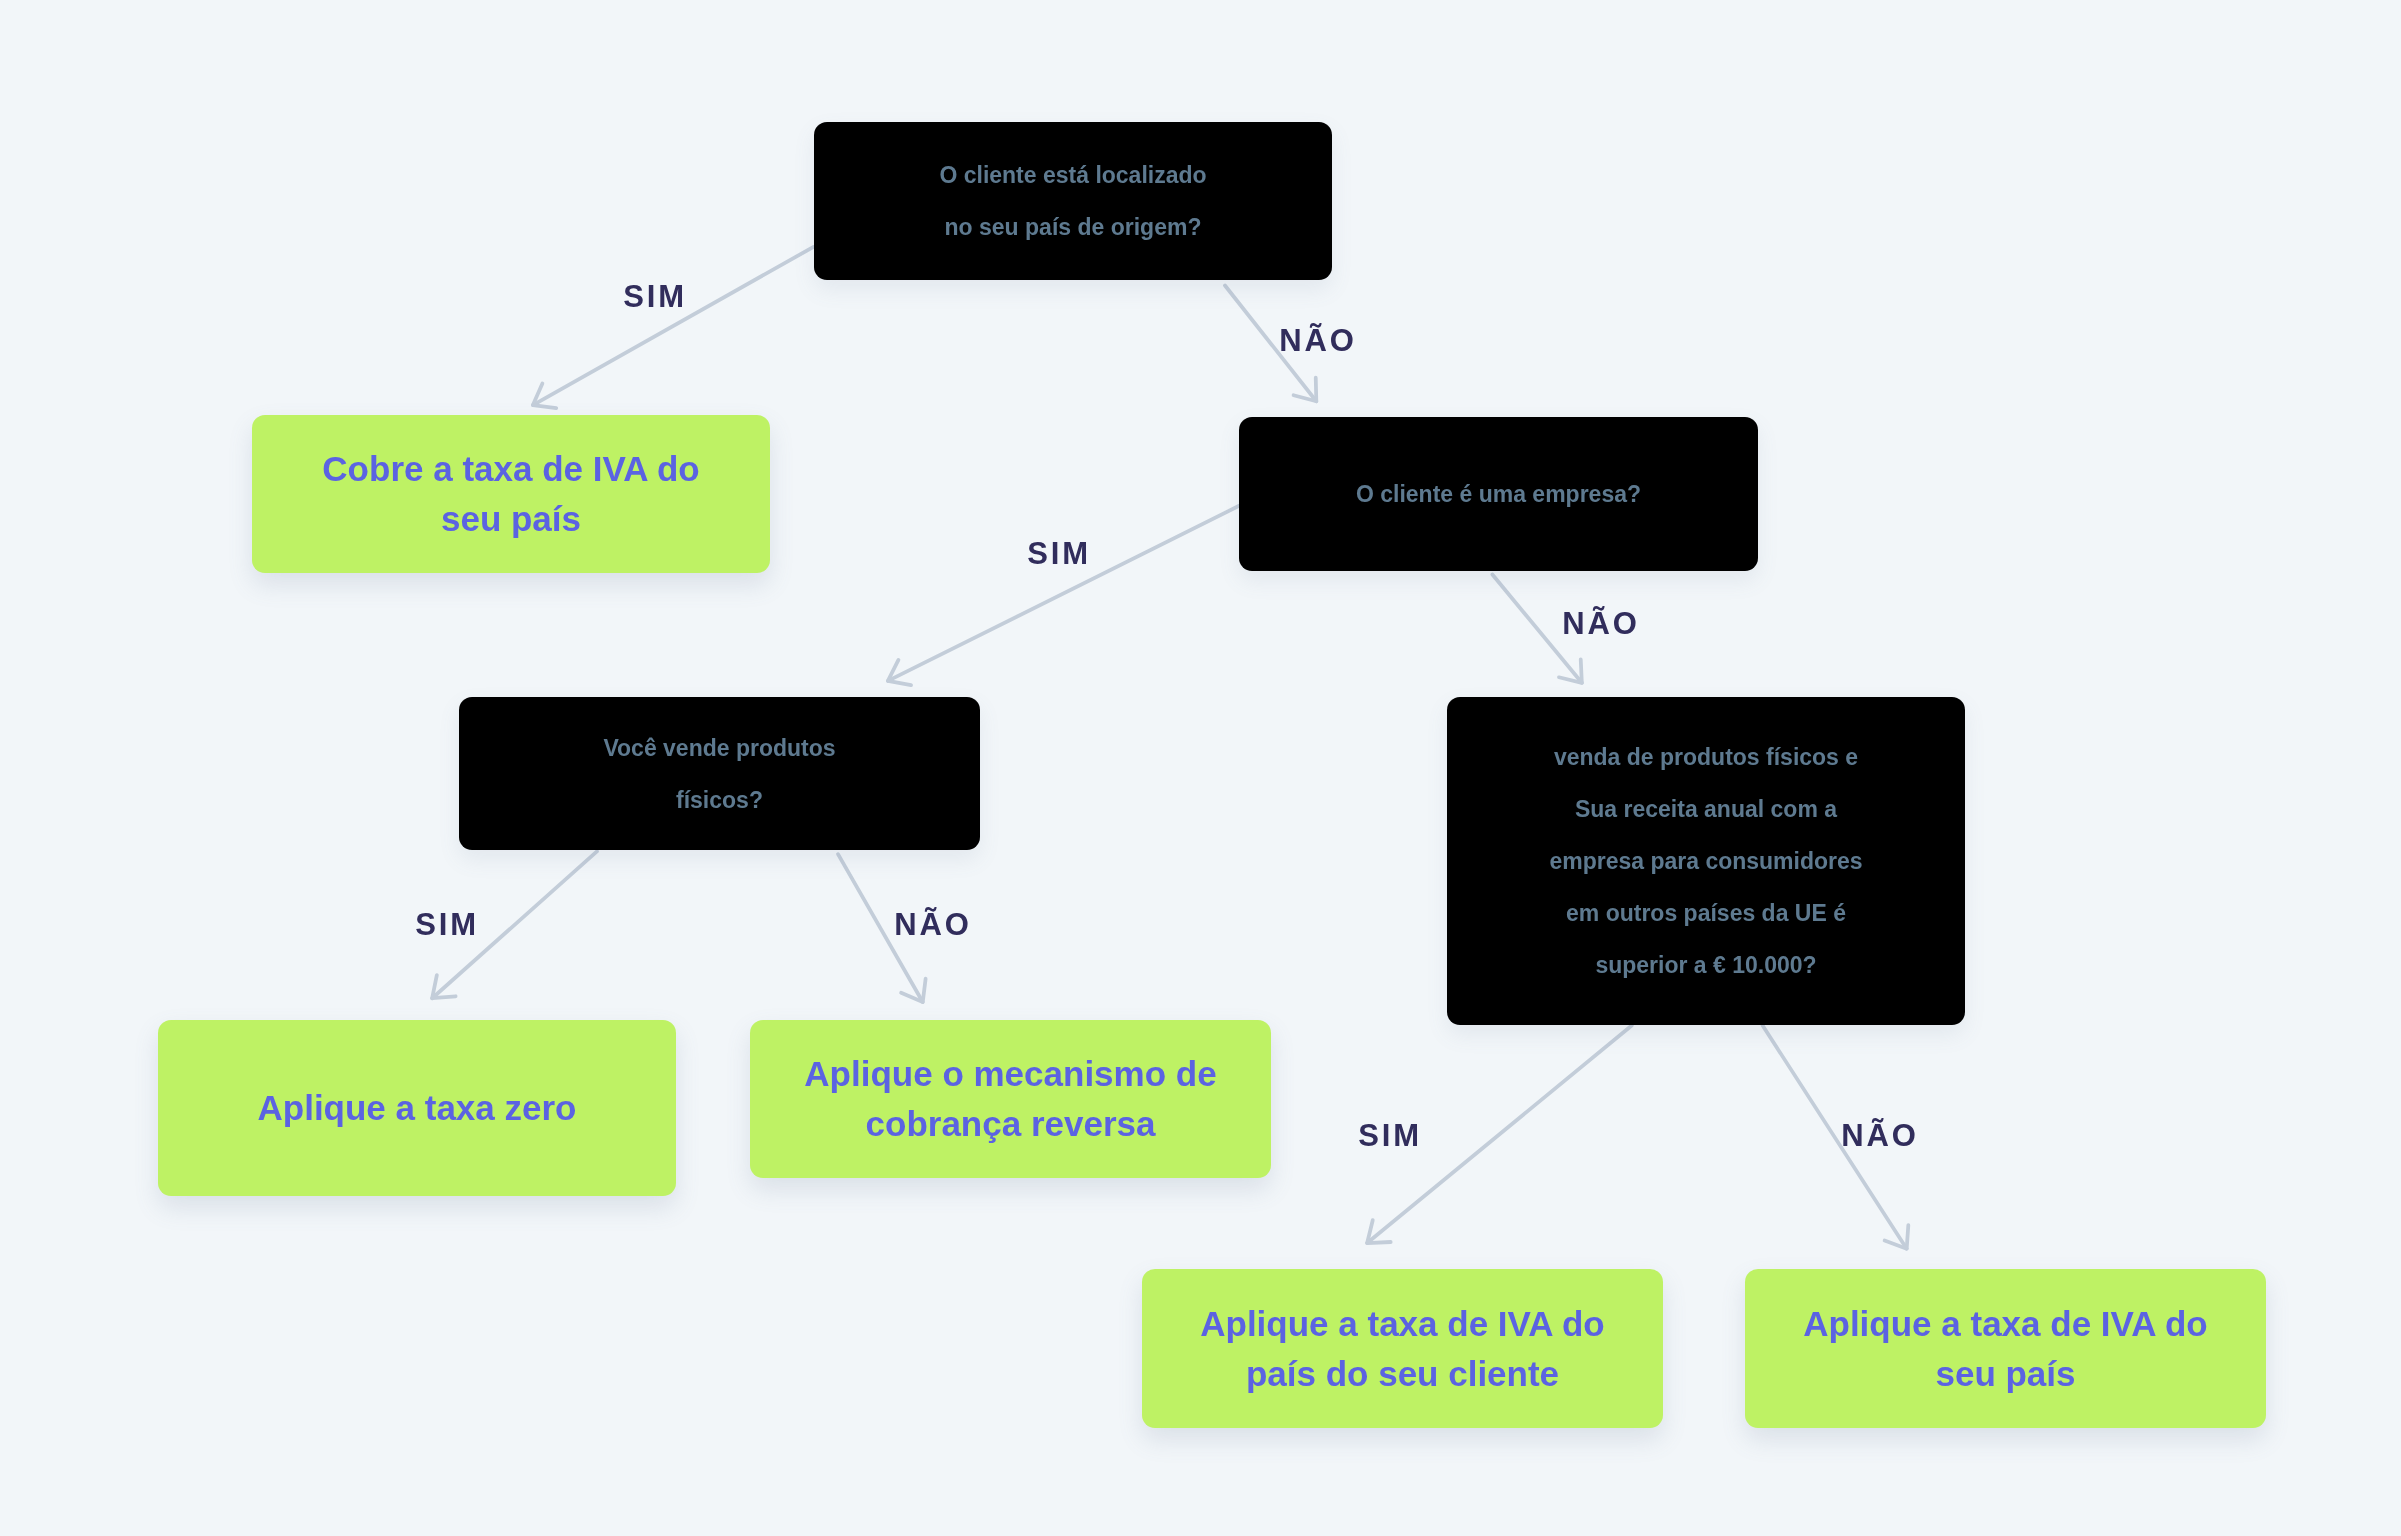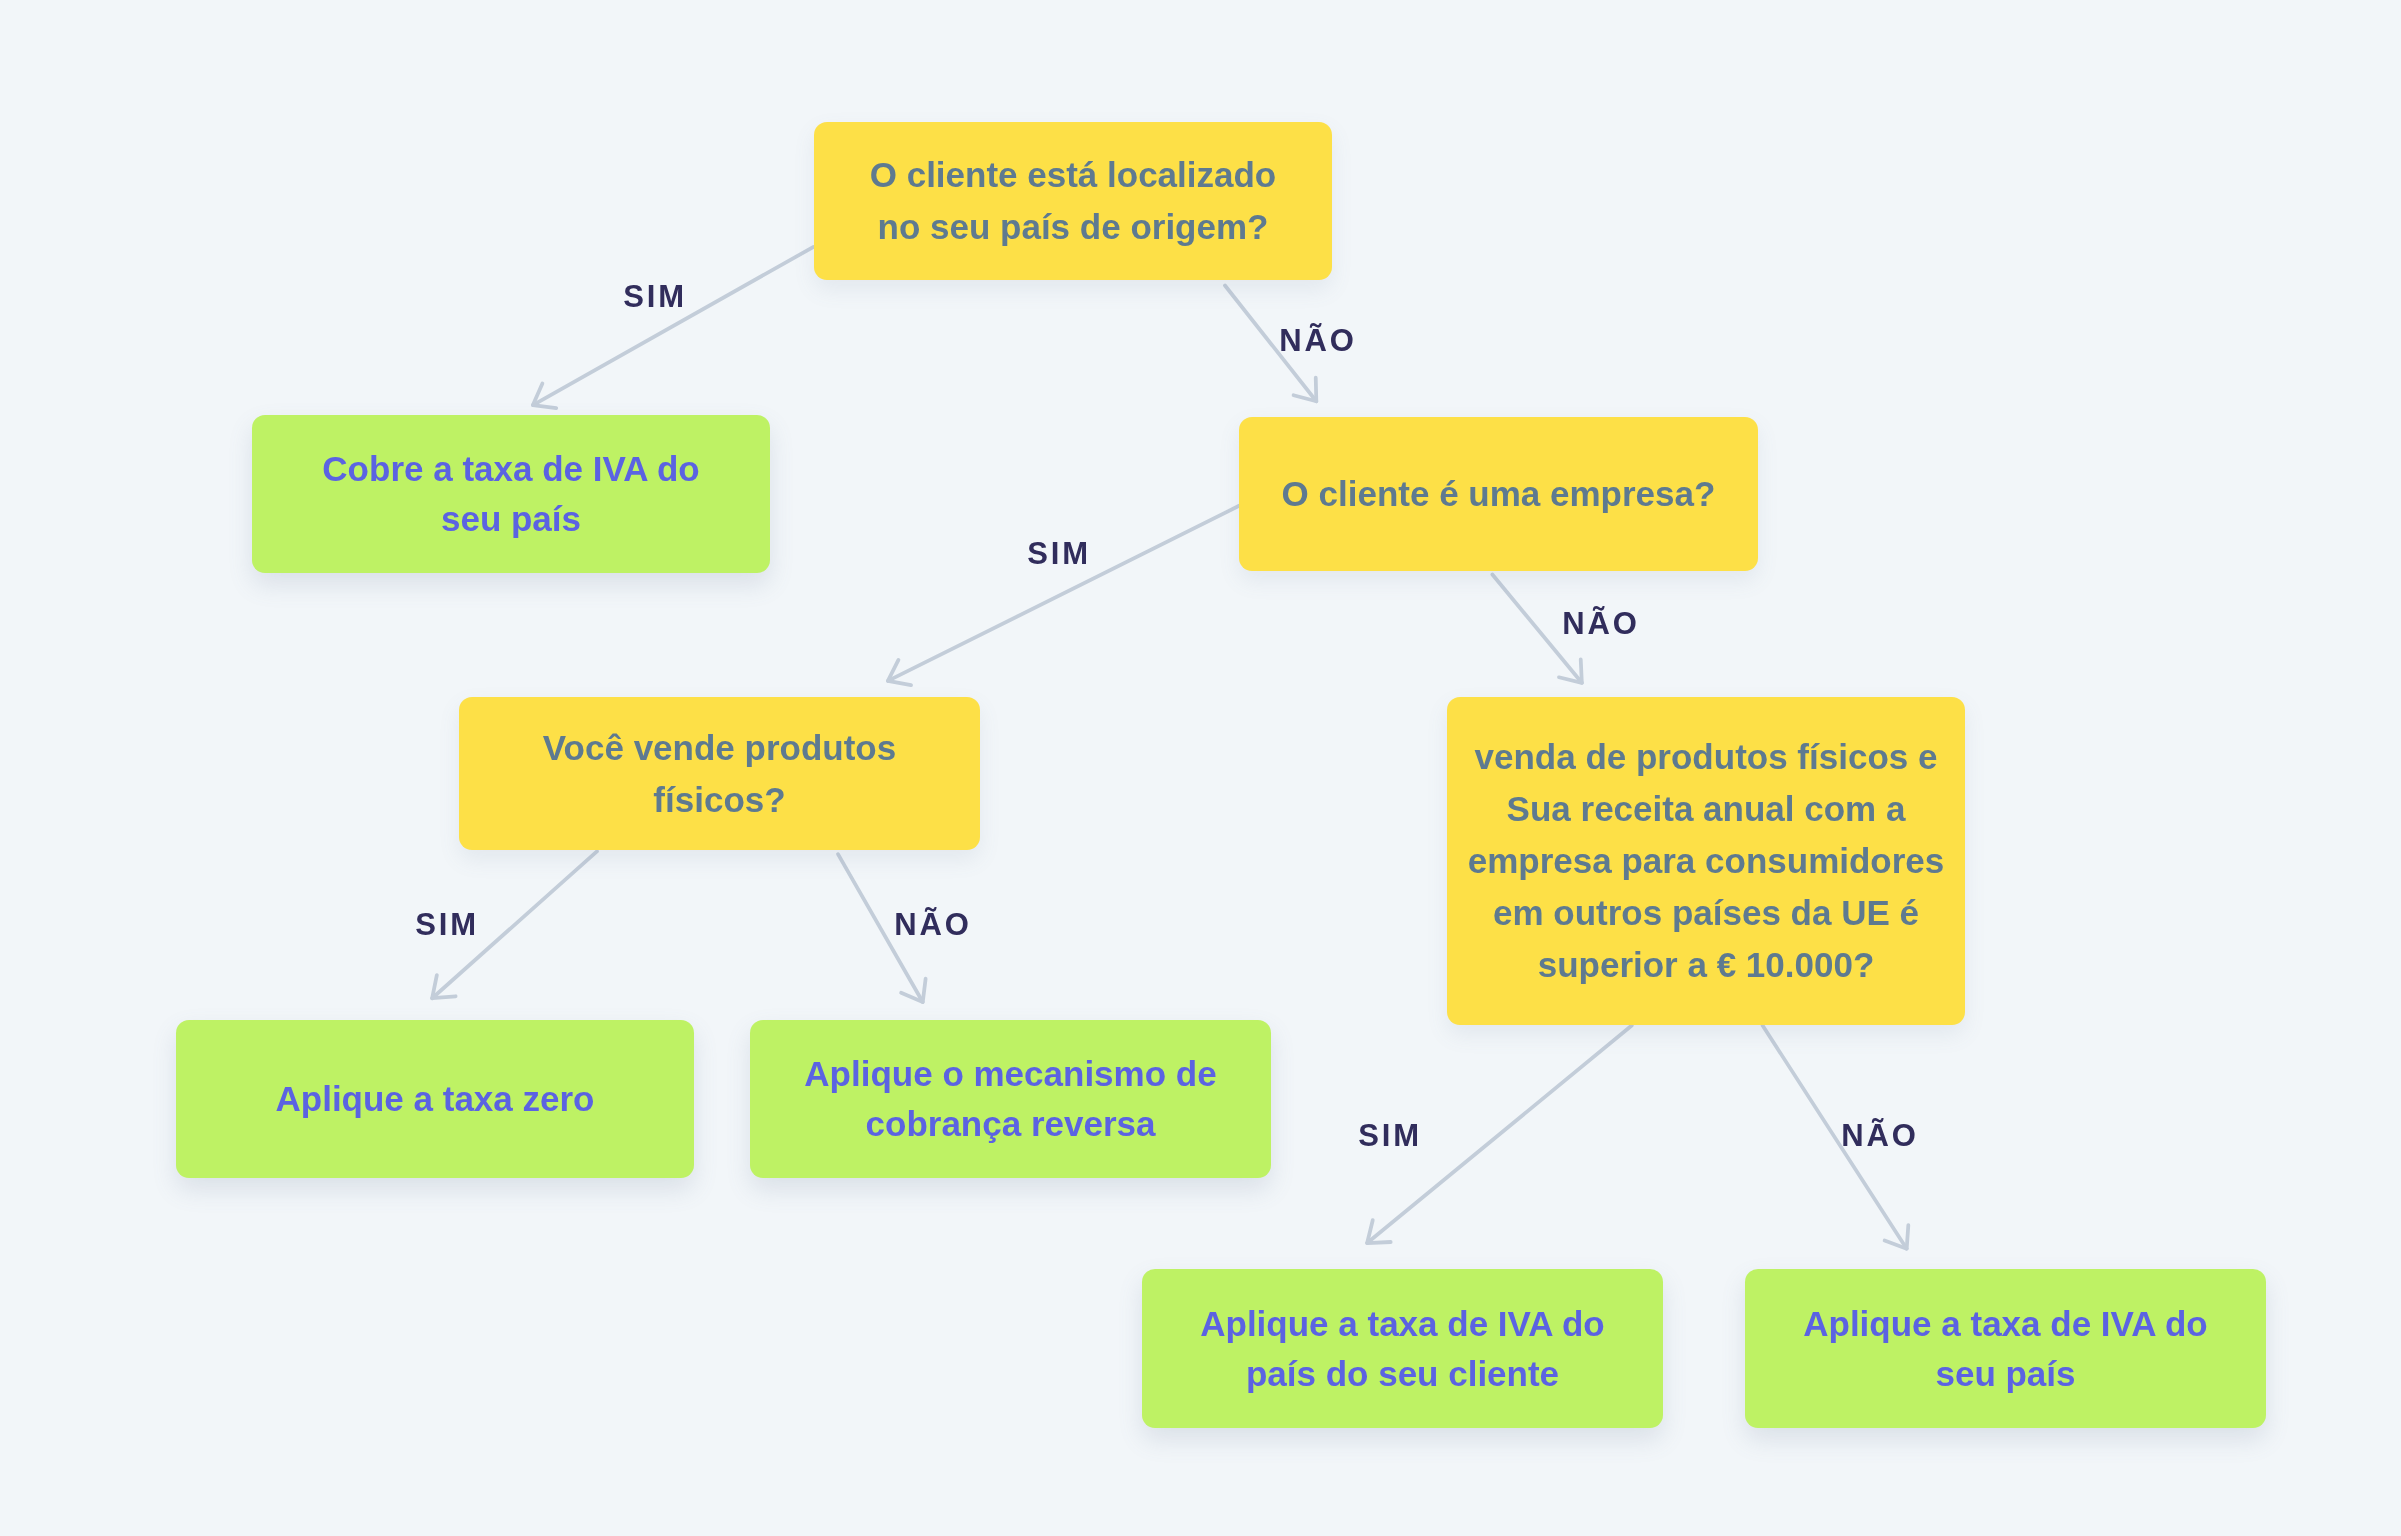--- a/index.html
+++ b/index.html
@@ -32,23 +32,23 @@
     display: flex;
     flex-direction: column;
     justify-content: center;
     align-items: center;
     text-align: center;
     font-weight: bold;
     box-sizing: border-box;
     padding: 9.4px 13px;
   }
   .node.question {
-    background: #fde047;
+    background: #000000;
     color: #5e7a90;
-    font-size: 35px;
+    font-size: 23px;
     line-height: 52px;
     box-shadow: 0 9.4px 21px rgba(100, 120, 150, 0.10);
   }
   .node.answer {
     background: #bef264;
     color: #5b63e2;
     font-size: 35px;
     line-height: 50px;
     box-shadow: 0 11.3px 24.5px rgba(100, 120, 150, 0.16);
   }
@@ -102,21 +102,21 @@
       <div class="line">Você vende produtos</div>
       <div class="line">físicos?</div>
     </div>
     <div class="node question" style="left: 1447px; top: 697px; width: 518px; height: 328px;">
       <div class="line">venda de produtos físicos e</div>
       <div class="line">Sua receita anual com a</div>
       <div class="line">empresa para consumidores</div>
       <div class="line">em outros países da UE é</div>
       <div class="line">superior a € 10.000?</div>
     </div>
-    <div class="node answer" style="left: 158px; top: 1020px; width: 518px; height: 158px; margin-left: 18px;">
+    <div class="node answer" style="left: 158px; top: 1020px; width: 518px; height: 176px;">
       <div class="line">Aplique a taxa zero</div>
     </div>
     <div class="node answer" style="left: 750px; top: 1020px; width: 521px; height: 158px;">
       <div class="line">Aplique o mecanismo de</div>
       <div class="line">cobrança reversa</div>
     </div>
     <div class="node answer" style="left: 1142px; top: 1269px; width: 521px; height: 159px;">
       <div class="line">Aplique a taxa de IVA do</div>
       <div class="line">país do seu cliente</div>
     </div>

